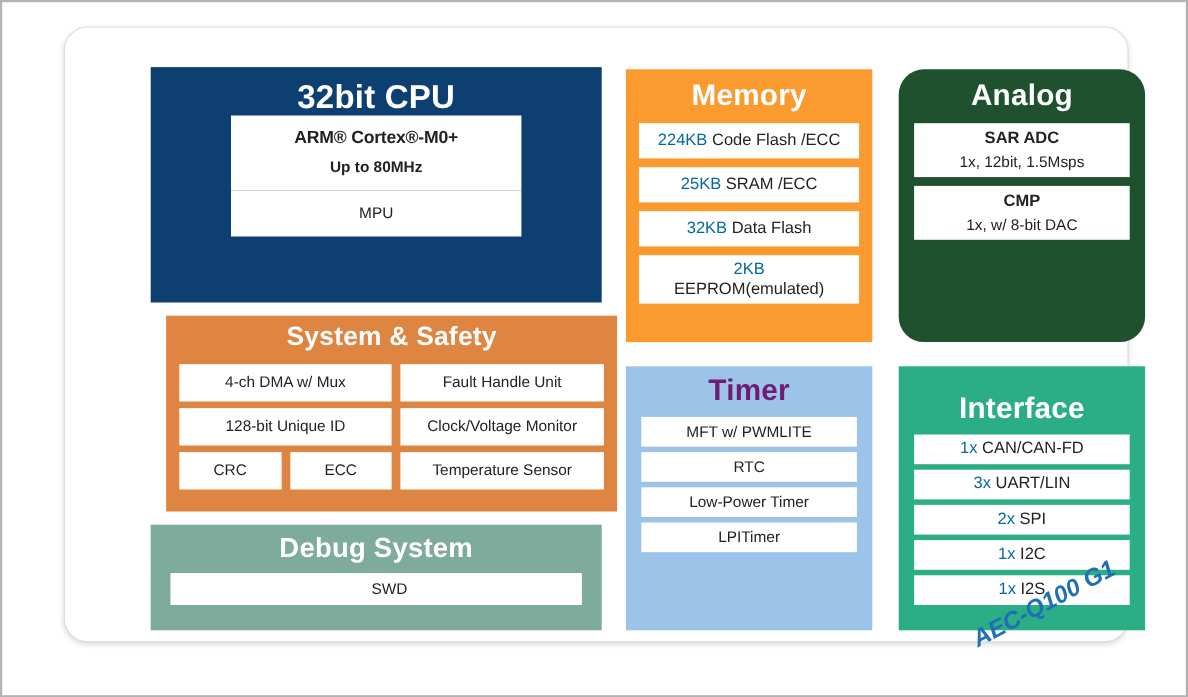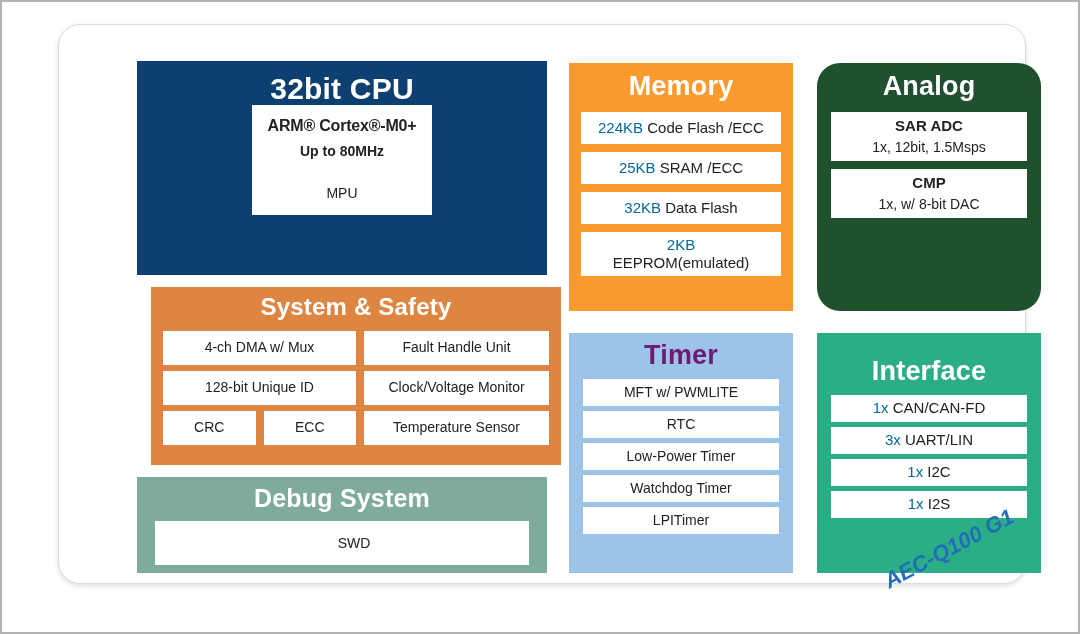--- a/index.html
+++ b/index.html
@@ -59,21 +59,21 @@
     line-height: 1.25;
   }
   .num { color: #0369a1; font-weight: normal; }
 
   
   #cpu {
     left: 78px; top: 36px; width: 410px; height: 214px;
     background: #0d4071;
   }
   #cpu .block-title { font-size: 30px; margin-top: 12px; }
-  #cpu .cell { margin: 0 auto; width: 180px; }
+  #cpu .cell { margin: 0 auto; width: 264px; }
   #cpu-core { margin-top: 14px; height: 68px; font-size: 16px; }
   #cpu-core .l1 { font-weight: bold; letter-spacing: -0.2px; }
   #cpu-core .l2 { font-weight: bold; font-size: 14px; margin-top: 7px; }
   #cpu-mpu { margin-top: 11px; height: 42px; font-size: 14px; }
 
   
   #syssafety {
     left: 92px; top: 262px; width: 410px; height: 178px;
     background: #dd8541;
   }
@@ -89,21 +89,21 @@
   #ss-grid .cell { height: 34px; font-size: 14px; margin-bottom: 6px; }
   .ss-split { display: flex; gap: 8px; }
   .ss-split .cell { flex: 1; }
 
   
   #debug {
     left: 78px; top: 452px; width: 410px; height: 96px;
     background: #7fab9c;
   }
   #debug .block-title { font-size: 25px; margin-top: 8px; }
-  #debug .cell { margin: 10px auto 0; width: 374px; height: 44px; font-size: 14px; padding-left: 24px; }
+  #debug .cell { margin: 10px auto 0; width: 374px; height: 29px; font-size: 14px; padding-left: 24px; }
 
   
   #memory {
     left: 510px; top: 38px; width: 224px; height: 248px;
     background: #fb9a2e;
   }
   #memory .block-title { font-size: 27px; margin-top: 9px; }
   #memory .stack { margin: 12px 12px 0; }
   #memory .cell { height: 32px; font-size: 15px; margin-bottom: 8px; }
   #memory .cell.two { height: 44px; }
@@ -223,35 +223,37 @@
         </div>
       </div>
     </div>
 
     <div class="block" id="timer">
       <div class="block-title">Timer</div>
       <div class="stack">
         <div class="cell">MFT w/ PWMLITE</div>
         <div class="cell">RTC</div>
         <div class="cell">Low-Power Timer</div>
-        <div class="cell">Watchdog Timer</div>
         <div class="cell">LPITimer</div>
       </div>
     </div>
 
     <div class="block" id="interface">
       <div class="block-title">Interface</div>
       <div class="stack">
         <div class="cell">
           <div><span class="num">1x</span><span> CAN/CAN-FD</span></div>
         </div>
         <div class="cell">
           <div><span class="num">3x</span><span> UART/LIN</span></div>
         </div>
         <div class="cell">
+          <div><span class="num">2x</span><span> SPI</span></div>
+        </div>
+        <div class="cell">
           <div><span class="num">1x</span><span> I2C</span></div>
         </div>
         <div class="cell">
           <div><span class="num">1x</span><span> I2S</span></div>
         </div>
       </div>
     </div>
 
   </div>
 

